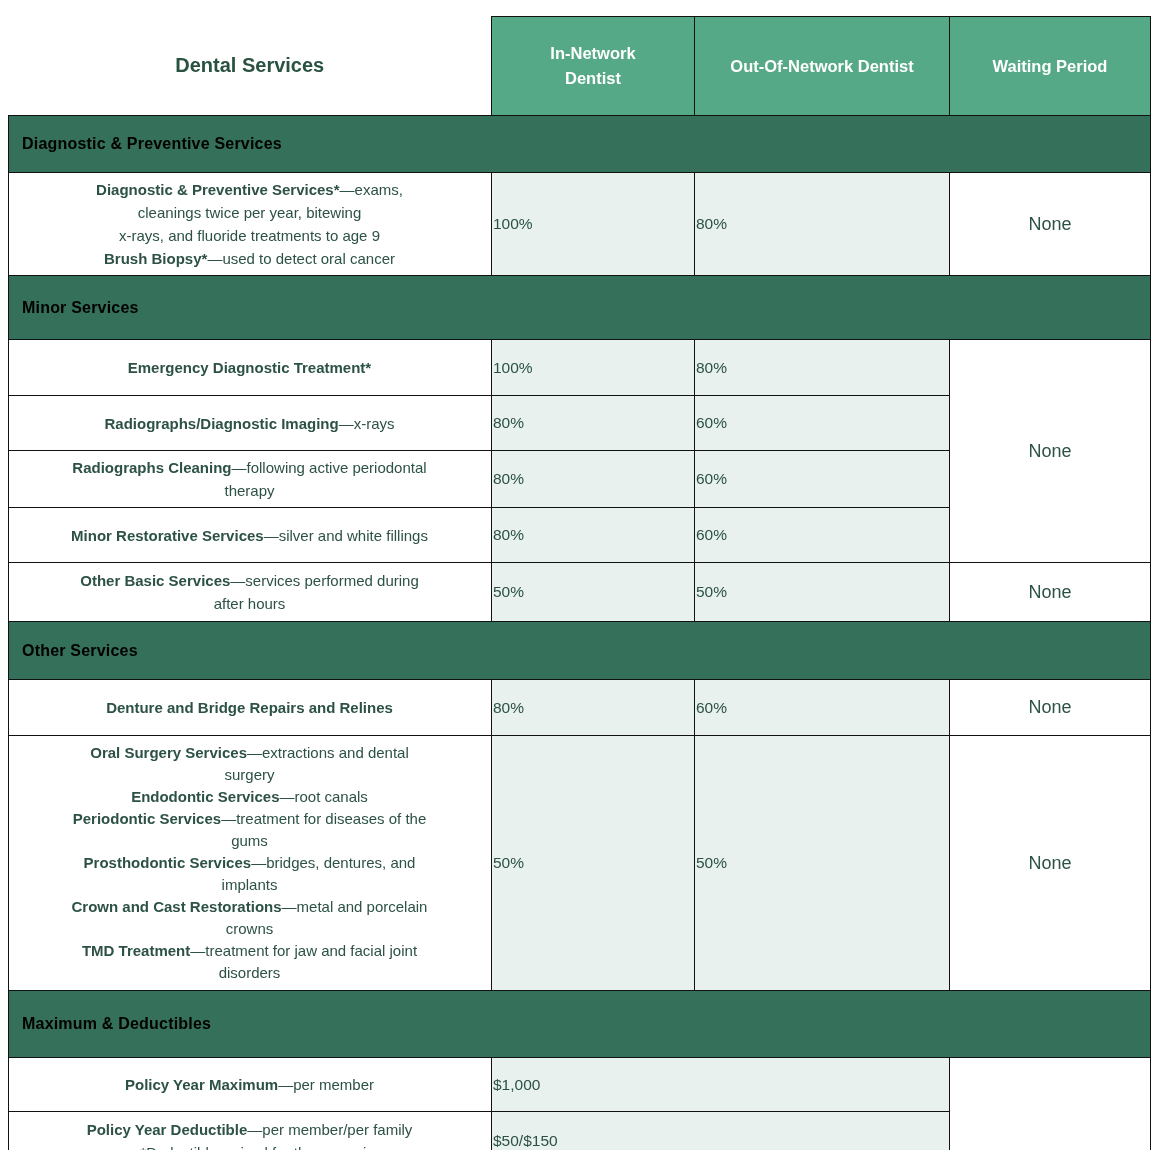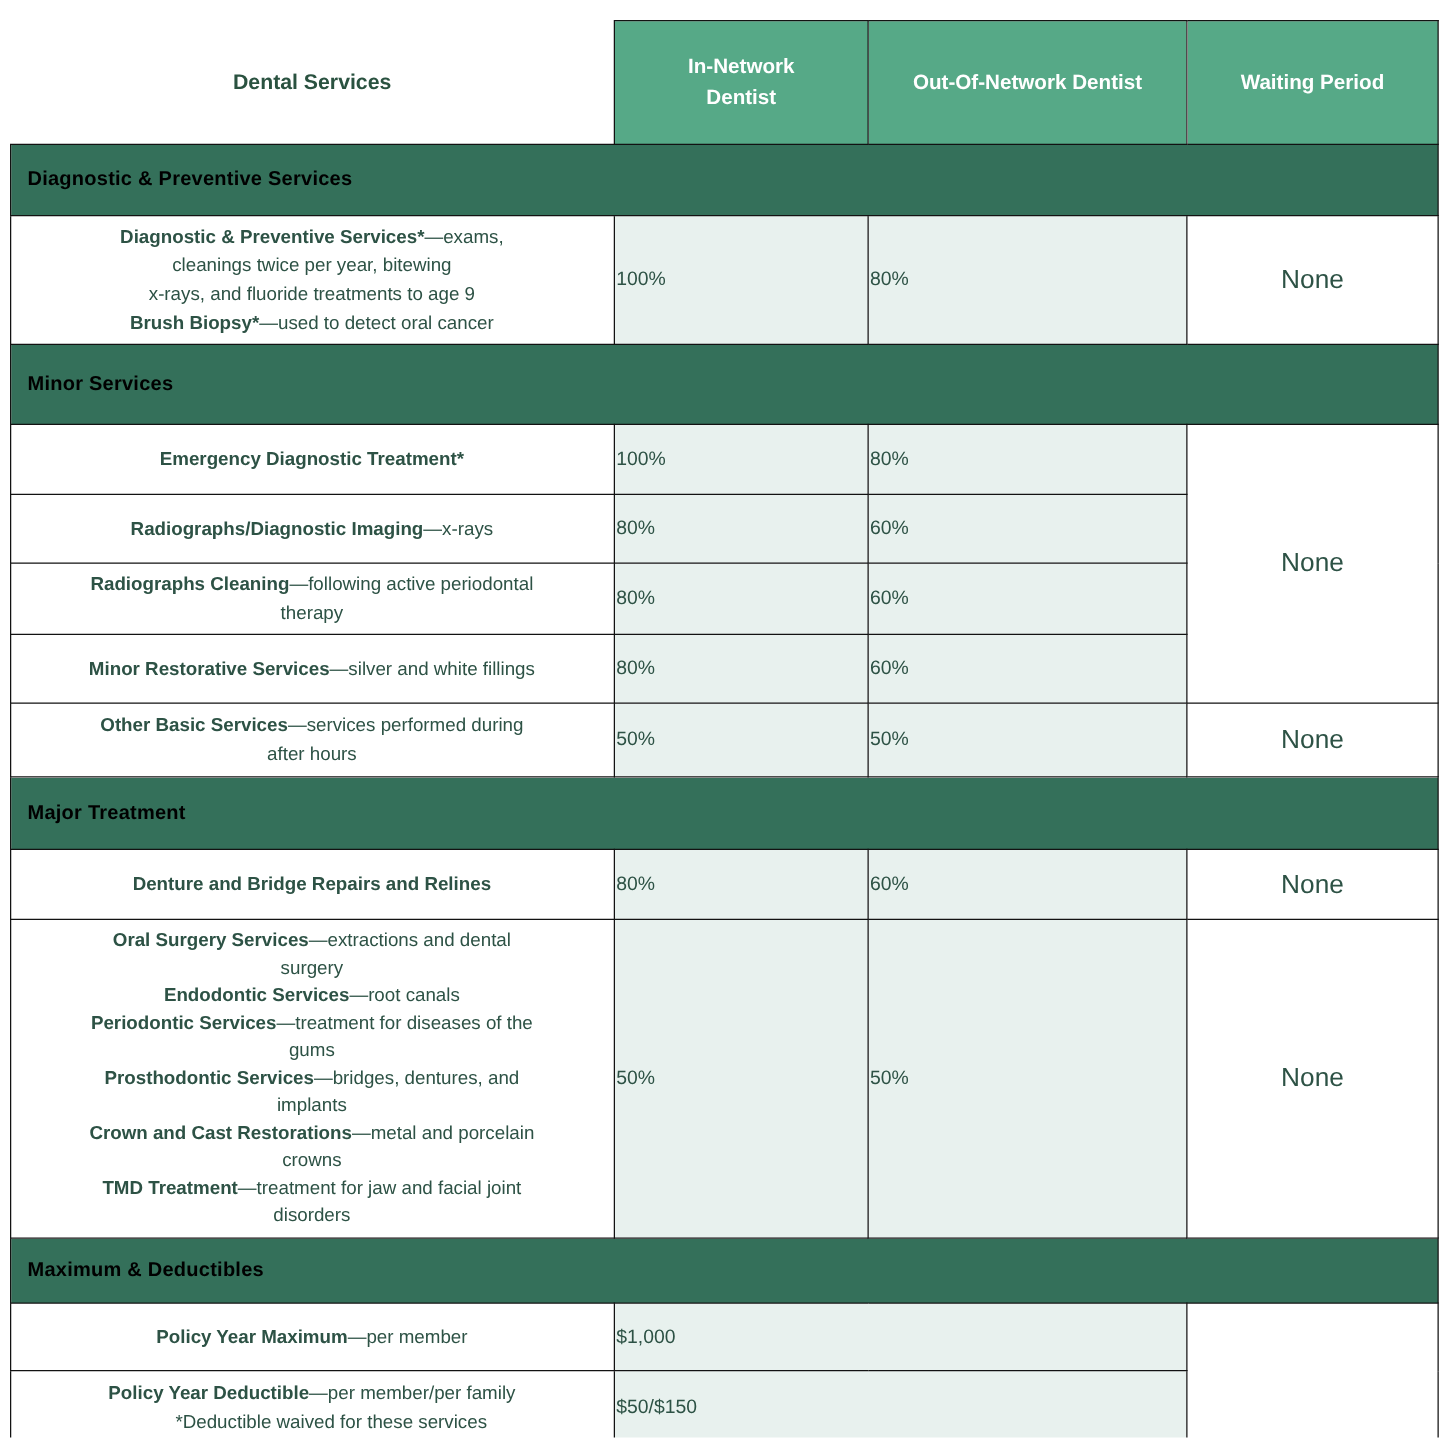--- a/index.html
+++ b/index.html
@@ -18,21 +18,21 @@
   td{
     border:1px solid #121212;
     vertical-align:middle;
     overflow:hidden;
   }
   
   td.h-service{
     background:#ffffff;
     border-top:none;border-left:none;
     text-align:center;
-    font-size:17px;font-weight:bold;
+    font-size:20px;font-weight:bold;
     color:#2a5240;
   }
   td.h-green{
     background:#56a987;
     color:#ffffff;
     font-weight:bold;
     font-size:16.5px;
     text-align:center;
     line-height:25px;
     padding:0 30px;
@@ -58,21 +58,21 @@
   td.svc .ln{white-space:nowrap;}
   td.svc-tight{line-height:22px;}
   td.val{
     background:#e8f1ee;
     text-align:left;
     font-size:15.5px;
   }
   td.wait{
     background:#ffffff;
     text-align:center;
-    font-size:21px;
+    font-size:18px;
   }
   .b{font-weight:bold;}
   .i{margin-left:31px;}
   
   tr.last td{border-bottom:4px solid #121212;}
   td.span-bottom{border-bottom:4px solid #121212;}
 </style>
 </head>
 <body>
 
@@ -150,21 +150,21 @@
     <td class="svc">
       <div class="ln"><span class="b">Other Basic Services</span><span>—services performed during</span></div>
       <div class="ln"><span>after hours</span></div>
     </td>
     <td class="val">50%</td>
     <td class="val">50%</td>
     <td class="wait">None</td>
   </tr>
 
   <tr class="band" style="height:58px">
-    <td colspan="4"><span>Major Treatment</span></td>
+    <td colspan="4"><span>Other Services</span></td>
   </tr>
 
   <tr style="height:56px">
     <td class="svc">
       <div class="ln"><span class="b">Denture and Bridge Repairs and Relines</span></div>
     </td>
     <td class="val">80%</td>
     <td class="val">60%</td>
     <td class="wait">None</td>
   </tr>
@@ -181,21 +181,21 @@
       <div class="ln"><span class="b">Crown and Cast Restorations</span><span>—metal and porcelain</span></div>
       <div class="ln"><span>crowns</span></div>
       <div class="ln"><span class="b">TMD Treatment</span><span>—treatment for jaw and facial joint</span></div>
       <div class="ln"><span>disorders</span></div>
     </td>
     <td class="val">50%</td>
     <td class="val">50%</td>
     <td class="wait">None</td>
   </tr>
 
-  <tr class="band" style="height:52px">
+  <tr class="band" style="height:67px">
     <td colspan="4"><span>Maximum &amp; Deductibles</span></td>
   </tr>
 
   <tr style="height:54px">
     <td class="svc">
       <div class="ln"><span class="b">Policy Year Maximum</span><span>—per member</span></div>
     </td>
     <td class="val" colspan="2">$1,000</td>
     <td class="wait span-bottom" rowspan="2"></td>
   </tr>

